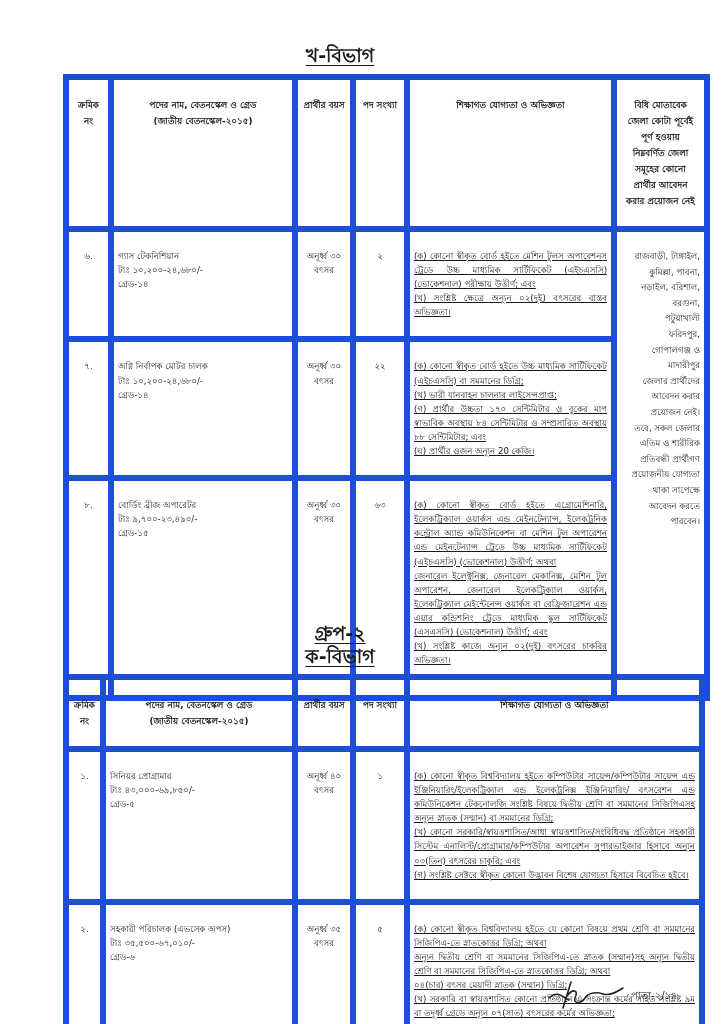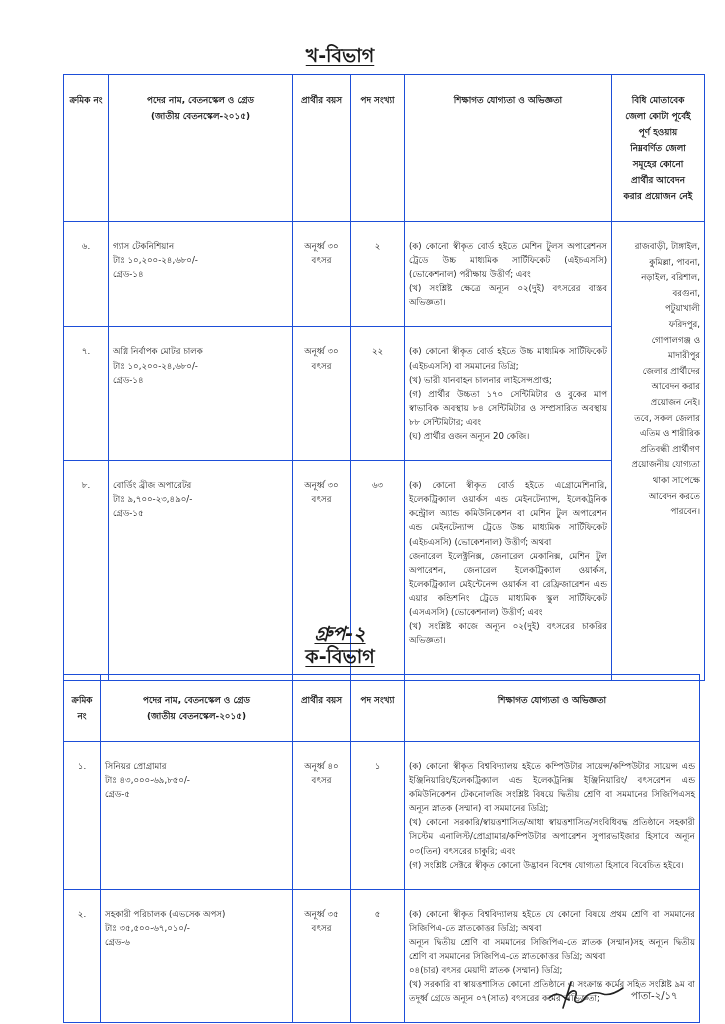--- a/index.html
+++ b/index.html
@@ -10,26 +10,26 @@
   .title {
     position: absolute; left: 0; width: 680px; text-align: center;
     font-weight: bold; font-size: 19px; line-height: 22px;
   }
   .title span { text-decoration: underline; text-underline-offset: 3px; }
   table.grid {
     position: absolute; border-collapse: collapse; table-layout: fixed;
     font-size: 8.6px; line-height: 14.1px;
   }
   table.grid td, table.grid th {
-    border: 1px solid #1d4ed8; vertical-align: top; padding: 17px 4px;
+    border: 6px solid #1d4ed8; vertical-align: top; padding: 17px 4px;
     overflow: hidden;
   }
   table.grid th { font-weight: bold; text-align: center; font-size: 8.8px; line-height: 16px; }
   td.c { text-align: center; }
-  td.j { text-align: justify; }
+  td.j { text-align: justify; text-decoration: underline; }
   .line { display: block; }
   .quota { text-align: right; font-size: 8.6px; line-height: 15.6px; }
   .footer {
     position: absolute; left: 545px; top: 978px; height: 36px; width: 170px;
     font-size: 10px;
   }
   .sig { position: absolute; left: 0; top: 0; }
   .page-no { position: absolute; left: 86px; top: 10px; }
 </style>
 </head>
@@ -129,21 +129,21 @@
     <td class="c">৬৩</td>
     <td class="j">
       <span class="line">(ক) কোনো স্বীকৃত বোর্ড হইতে এগ্রোমেশিনারি, ইলেকট্রিক্যাল ওয়ার্কস এন্ড মেইনটেন্যান্স, ইলেকট্রনিক কন্ট্রোল অ্যান্ড কমিউনিকেশন বা মেশিন টুল অপারেশন এন্ড মেইনটেন্যান্স ট্রেডে উচ্চ মাধ্যমিক সার্টিফিকেট (এইচএসসি) (ভোকেশনাল) উত্তীর্ণ; অথবা</span>
       <span class="line">জেনারেল ইলেক্ট্রনিক্স, জেনারেল মেকানিক্স, মেশিন টুল অপারেশন, জেনারেল ইলেকট্রিক্যাল ওয়ার্কস, ইলেকট্রিক্যাল মেইন্টেনেন্স ওয়ার্কস বা রেফ্রিজারেশন এন্ড এয়ার কন্ডিশনিং ট্রেডে মাধ্যমিক স্কুল সার্টিফিকেট (এসএসসি) (ভোকেশনাল) উত্তীর্ণ; এবং</span>
       <span class="line">(খ) সংশ্লিষ্ট কাজে অন্যূন ০২(দুই) বৎসরের চাকরির অভিজ্ঞতা।</span>
     </td>
   </tr>
 </tbody>
   </table>
 
-<div class="title" style="top:622px;font-style:italic;">
+<div class="title" style="top:622px;">
   <span>গ্রুপ-২</span>
 </div>
 <div class="title" style="top:645px;text-align:center;">
   <span>ক-বিভাগ</span>
 </div>
 
 <table class="grid" style="left:63px; top:674px; width:636px;">
   <colgroup>
     <col style="width:37px">
       <col style="width:192px">

